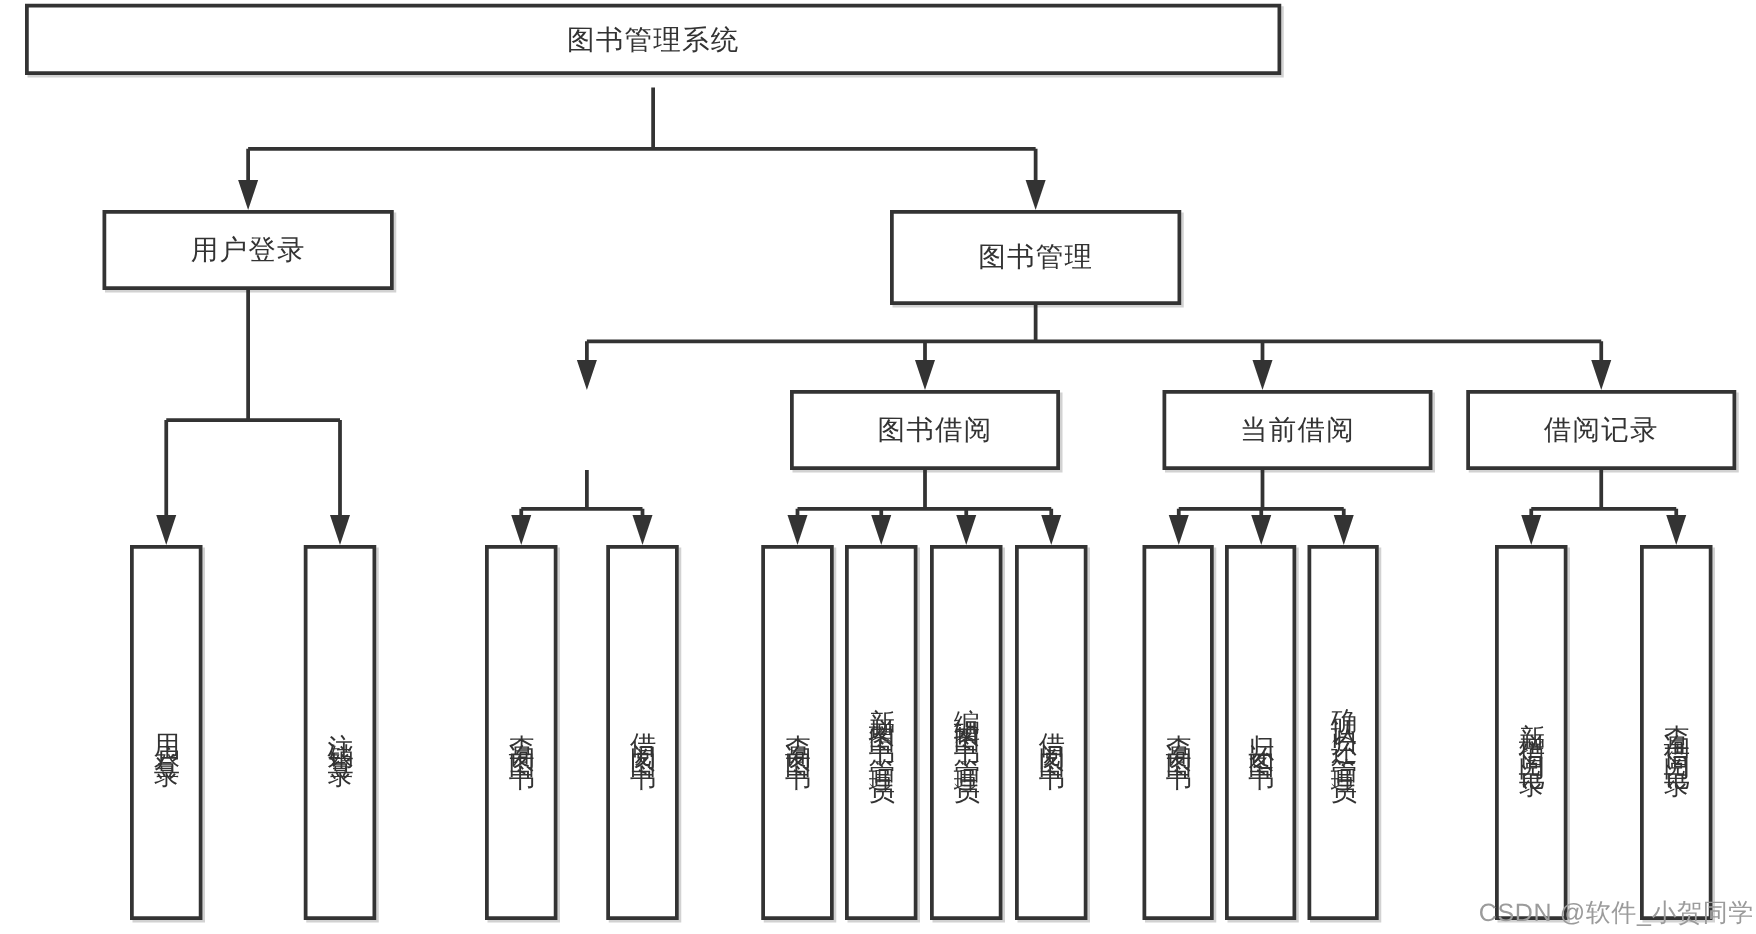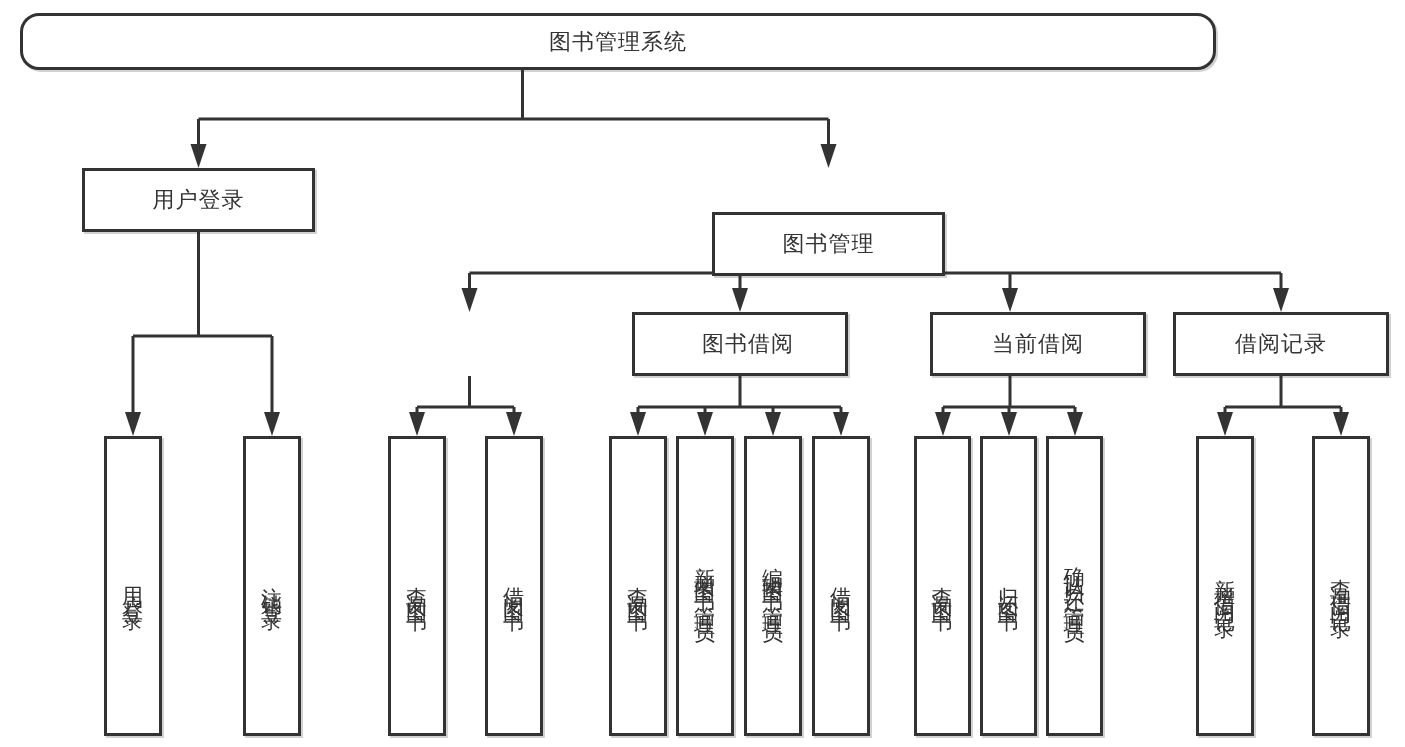--- a/index.html
+++ b/index.html
@@ -82,28 +82,28 @@
       <path d="M773 436 l-8 -24 h16 z"></path>
       <path d="M841 436 l-8 -24 h16 z"></path>
       <path d="M943 436 l-8 -24 h16 z"></path>
       <path d="M1009 436 l-8 -24 h16 z"></path>
       <path d="M1075 436 l-8 -24 h16 z"></path>
       <path d="M1225 436 l-8 -24 h16 z"></path>
       <path d="M1341 436 l-8 -24 h16 z"></path>
     </g>
   </svg>
 
-  <div class="node node-h" style="left:20px; top:13px; width:1196px; height:57px;border-radius:19px;">
+  <div class="node node-h" style="left:20px; top:3px; width:1005px; height:57px;">
     <span class="label">图书管理系统</span>
   </div>
 
   <div class="node node-h" style="left:82px; top:168px; width:233px; height:64px;">
     <span class="label">用户登录</span>
   </div>
-  <div class="node node-h" style="left:712px; top:168px; width:233px; height:64px;margin-top:44px;">
+  <div class="node node-h" style="left:712px; top:168px; width:233px; height:76px;">
     <span class="label">图书管理</span>
   </div>
 
   <div class="node node-h" style="left:632px; top:312px; width:216px; height:64px;padding-left:16px;">
     <span class="label">图书借阅</span>
   </div>
   <div class="node node-h" style="left:902px; top:312px; width:216px; height:64px;margin-left:28px;">
     <span class="label">当前借阅</span>
   </div>
   <div class="node node-h" style="left:1173px; top:312px; width:216px; height:64px;">
@@ -147,14 +147,15 @@
     <span class="label">确认归还（管理员）</span>
   </div>
 
   <div class="node node-v" style="left:1196px; top:436px; width:58px; height:300px;">
     <span class="label">新增借阅记录</span>
   </div>
   <div class="node node-v" style="left:1312px; top:436px; width:58px; height:300px;">
     <span class="label">查询借阅记录</span>
   </div>
 
+  <div class="watermark">CSDN @软件_小贺同学</div>
 
 </div>
 
 </body></html>

